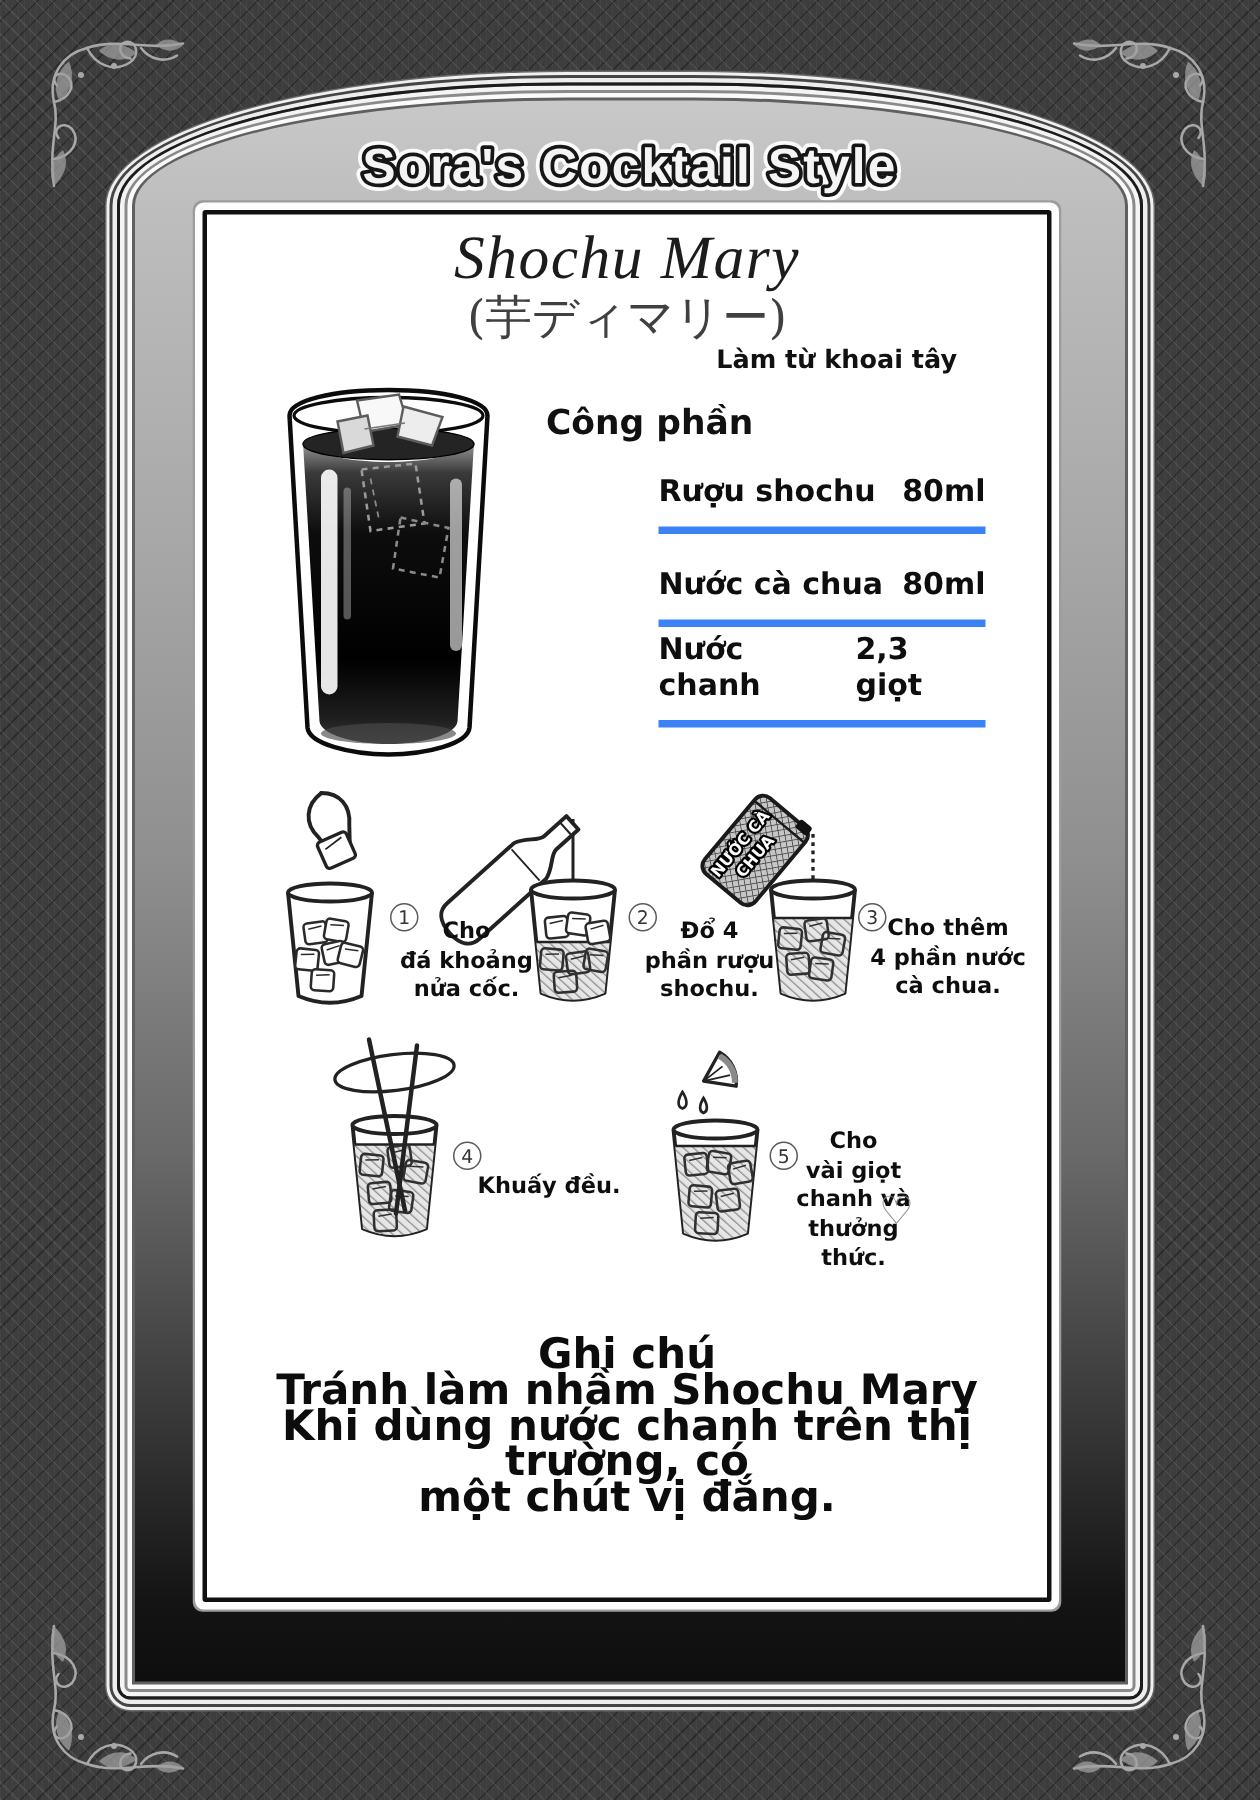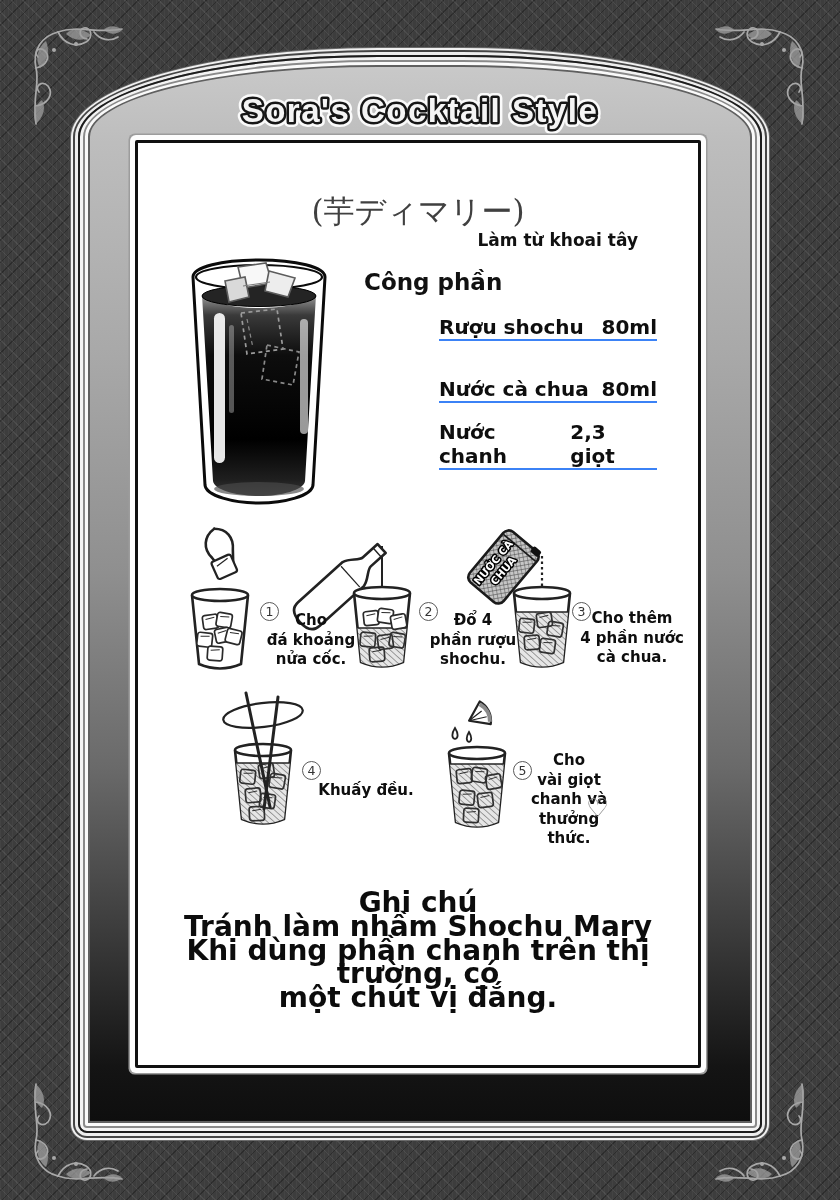--- a/index.html
+++ b/index.html
@@ -35,21 +35,21 @@
     box-shadow:0 0 0 5px #fdfdfd, 0 0 0 6.5px #9c9c9c;
   }
   .abs{position:absolute;}
   .name-en{left:0;width:100%;top:4px;text-align:center;font-family:"Liberation Serif",serif;font-style:italic;font-size:41px;color:#1c1c1c;letter-spacing:1px;}
   .name-jp{left:0;width:100%;top:48px;text-align:center;font-family:"DejaVu Serif",serif;font-size:31px;color:#404040;}
   .subtitle{left:180px;width:320px;top:87px;text-align:right;font-weight:bold;font-size:17px;color:#111;}
   .heading{left:226px;top:126px;font-weight:bold;font-size:23px;color:#111;}
 
   .ingredients{left:299px;top:172px;width:226px;height:140px;}
   .ing-row{position:absolute;left:2px;width:218px;display:flex;justify-content:space-between;
-    font-weight:bold;font-size:20px;color:#0e0e0e;border-bottom:2px solid #3b82f6;padding-bottom:0;}
+    font-weight:bold;font-size:20px;color:#0e0e0e;border-bottom:5px solid #3b82f6;padding-bottom:12px;}
   .ing-0{top:0;}  .ing-1{top:62px;}  .ing-2{top:105px;}
 
   .step-num{width:19px;height:19px;border:1.6px solid #5a5a5a;border-radius:50%;
     display:flex;align-items:center;justify-content:center;font-size:12.5px;color:#333;box-sizing:border-box;background:#fff;}
   .step-text{font-weight:bold;font-size:15px;line-height:1.3;color:#0e0e0e;text-align:center;white-space:pre-line;}
   .heart{font-size:26px;color:#8d8d8d;}
 
   .note{left:0;width:100%;top:748px;text-align:center;font-weight:bold;font-size:28px;line-height:23.8px;color:#0c0c0c;}
 
   svg{display:inline-block;}
@@ -110,20 +110,21 @@
   <div class="band-title">
     <svg width="600" height="54" viewBox="0 0 600 54">
       <text x="300" y="39" text-anchor="middle" font-family="Liberation Sans, sans-serif" font-weight="bold" font-size="33" letter-spacing="1.5" fill="none" stroke="#fafafa" stroke-width="10" stroke-linejoin="round">Sora's Cocktail Style</text>
       <text x="300" y="39" text-anchor="middle" font-family="Liberation Sans, sans-serif" font-weight="bold" font-size="33" letter-spacing="1.5" fill="none" stroke="#161616" stroke-width="5" stroke-linejoin="round">Sora's Cocktail Style</text>
       <text x="300" y="39" text-anchor="middle" font-family="Liberation Sans, sans-serif" font-weight="bold" font-size="33" letter-spacing="1.5" fill="#f4f4f4">Sora's Cocktail Style</text>
     </svg>
   </div>
 
   <div class="panel">
 
+    <div class="abs name-en">Shochu Mary</div>
     <div class="abs name-jp">(芋ディマリー)</div>
     <div class="abs subtitle">Làm từ khoai tây</div>
 
     <svg class="abs" style="left:45px;top:110px;" width="152" height="257" viewBox="0 0 152 257">
       <defs>
         <linearGradient id="hg" x1="0" y1="0" x2="0" y2="1">
           <stop offset="0" stop-color="#9a9a9a"></stop>
             <stop offset="0.1" stop-color="#3a3a3a"></stop>
           <stop offset="0.3" stop-color="#0d0d0d"></stop>
             <stop offset="0.72" stop-color="#000"></stop>
@@ -317,18 +318,18 @@
     <div class="abs step-text" style="left:383px;top:608px;width:96px;">Cho
 vài giọt
 chanh và
 thưởng
 thức.</div>
     <div class="abs heart" style="left:448px;top:650px;">♡</div>
 
     <div class="abs note">
       <div>Ghi chú</div>
       <div>Tránh làm nhầm Shochu Mary</div>
-      <div>Khi dùng phần chanh trên thị trường, có</div>
+      <div>Khi dùng nước chanh trên thị trường, có</div>
       <div>một chút vị đắng.</div>
     </div>
 
   </div>
 </div>
 
 </body></html>

